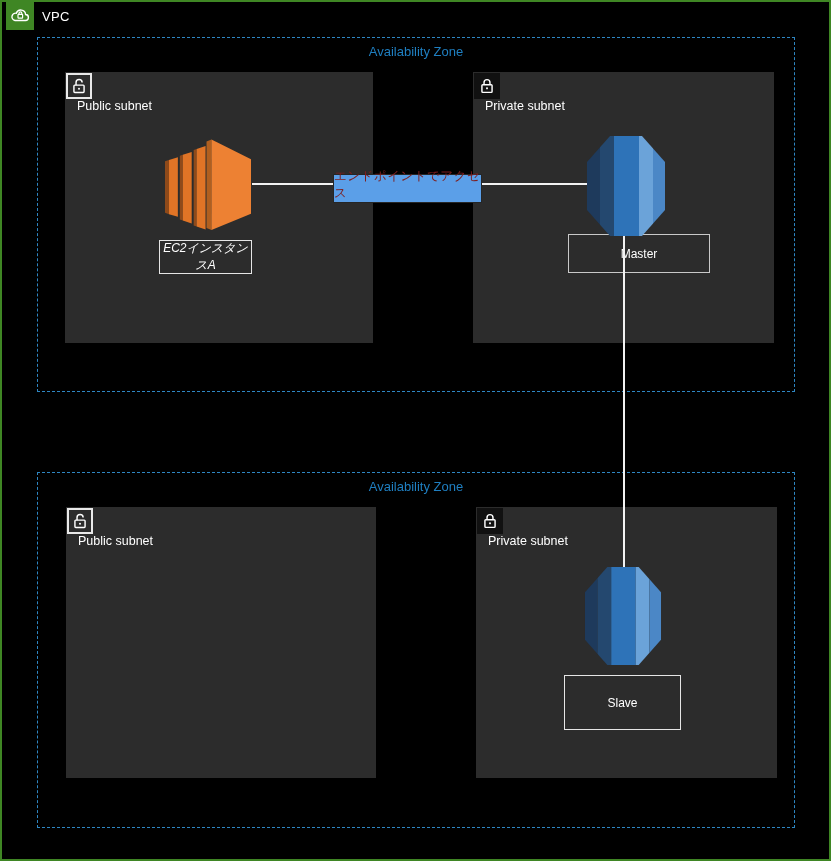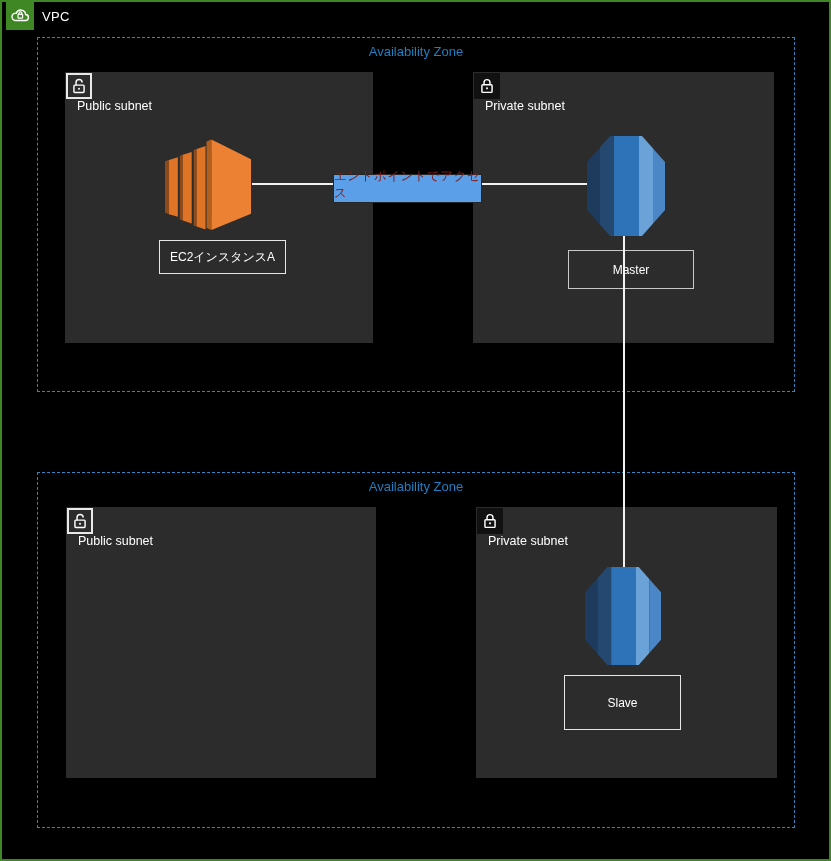--- a/index.html
+++ b/index.html
@@ -43,22 +43,22 @@
   .lock-private{background:#111111;}
   .subnet-title{color:#ffffff;font-size:12.5px;margin-left:11px;}
   .node-icon{position:absolute;z-index:3;}
   .ec2-pos{left:163px;top:133px;width:87px;height:100px;}
   .master-pos{left:585px;top:134px;width:78px;height:100px;}
   .slave-pos{left:582px;top:565px;width:78px;height:98px;}
   .node-label{
     position:absolute;border:1px solid #e6e6e6;color:#ffffff;font-size:12px;
     display:flex;align-items:center;justify-content:center;z-index:1;text-align:center;
   }
-  .ec2-label-pos{left:157px;top:238px;width:127px;height:34px;}
-  .master-label-pos{left:566px;top:248px;width:126px;height:39px;border-color:#c9c9c9;}
+  .ec2-label-pos{left:157px;top:238px;width:93px;height:34px;font-style:italic;}
+  .master-label-pos{left:566px;top:232px;width:142px;height:39px;border-color:#c9c9c9;}
   .slave-label-pos{left:562px;top:673px;width:117px;height:55px;}
   .edge{position:absolute;background:var(--line);z-index:2;}
   .edge-h{left:250px;top:181px;width:336px;height:2px;}
   .edge-v{left:621px;top:230px;width:2px;height:340px;}
   .edge-label{
     position:absolute;z-index:4;display:flex;align-items:flex-end;justify-content:center;
     color:#7f1d1d;font-size:12.5px;letter-spacing:.5px;font-family:Liberation Serif, serif;
   }
   .ep-label-pos{left:331px;top:172px;width:149px;height:29px;background:var(--ep-blue);border:1px solid #262626;}
   .rep-label-pos{left:623px;top:411px;width:150px;height:29px;background:var(--rep-blue);}

